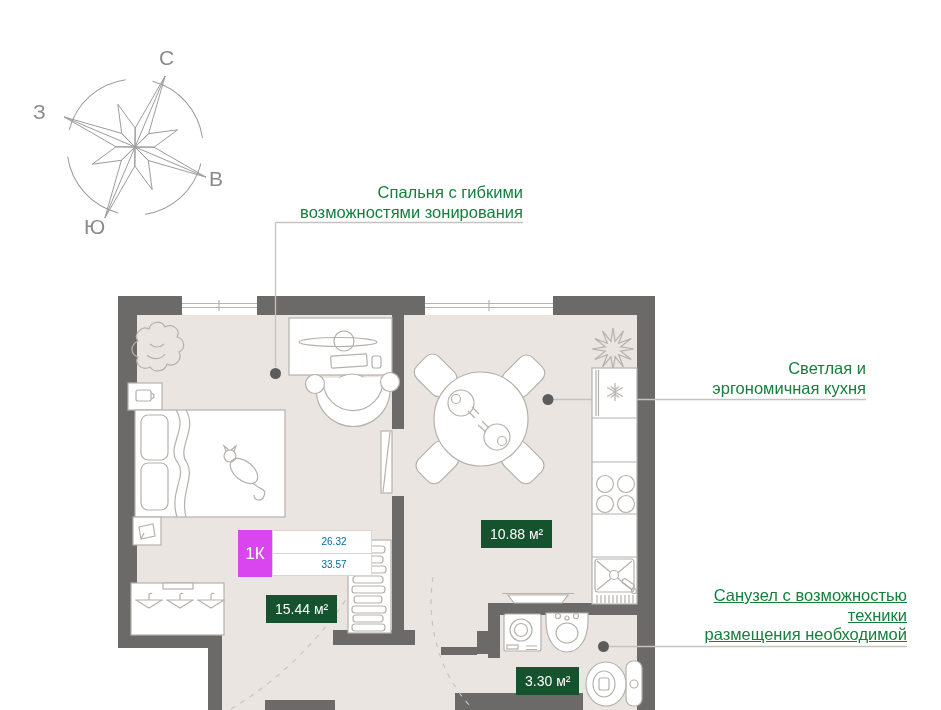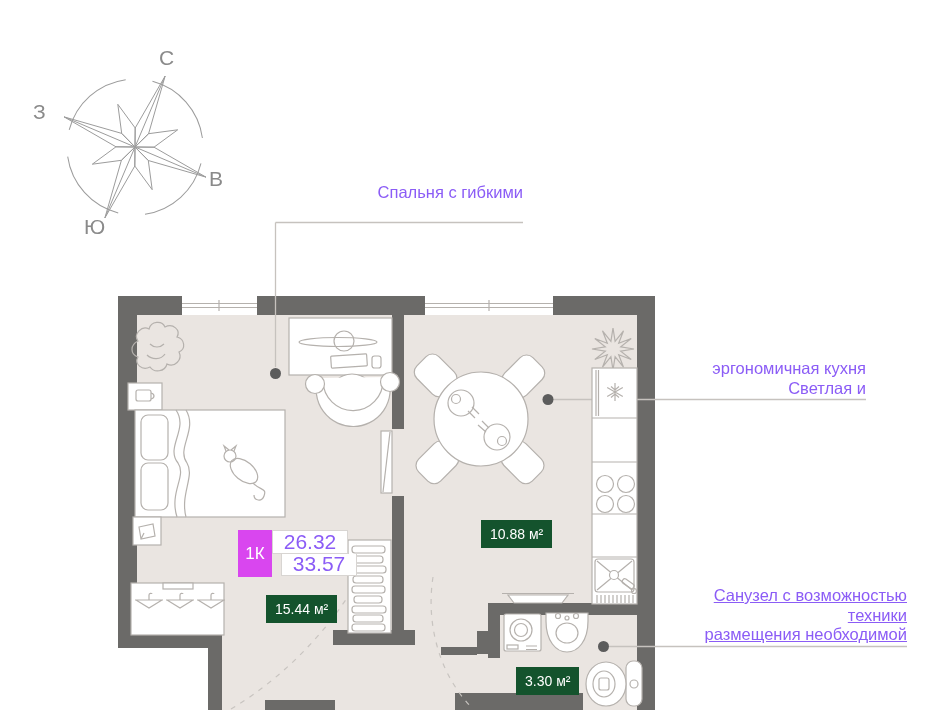--- a/index.html
+++ b/index.html
@@ -2,32 +2,32 @@
 <html><head>
 <meta charset="utf-8">
 <style>
   html,body{margin:0;padding:0;background:#ffffff;}
   #stage{position:relative;width:941px;height:710px;overflow:hidden;
          font-family:"Liberation Sans", sans-serif;background:#ffffff;}
   .wall{position:absolute;background:#6b6a68;}
   .floor{position:absolute;background:#eae5e1;}
   .outside{position:absolute;background:#ffffff;}
   .window{position:absolute;background:#ffffff;}
-  .annot{position:absolute;color:#8b5cf6;font-size:16.5px;line-height:20px;
+  .annot{position:absolute;color:#15803d;font-size:16.5px;line-height:20px;
          text-align:right;white-space:nowrap;}
   .area-label{position:absolute;background:#14532d;color:#ffffff;
               font-size:14px;line-height:14px;padding:7px 9px;white-space:nowrap;}
   .compass-label{position:absolute;color:#8a8a8a;font-size:21px;}
   #aptbox{position:absolute;left:238px;top:530px;display:flex;}
   #aptbox .type{width:34px;height:47px;background:#d946ef;color:#fff;
                 display:flex;align-items:center;justify-content:center;font-size:17px;}
   #aptbox .vals{display:flex;flex-direction:column;}
   #aptbox .cell{width:74px;height:21.5px;background:#fff;border:1px solid #d8d5d2;
-                color:#8b5cf6;font-size:21px;display:flex;align-items:center;justify-content:center;}
-  #aptbox .cell + .cell{border-top:none;margin-left:9px;}
+                color:#0369a1;font-size:10px;display:flex;align-items:center;justify-content:center;padding-left:24px;}
+  #aptbox .cell + .cell{border-top:none;}
   svg{position:absolute;left:0;top:0;}
 </style>
 </head>
 <body>
 
 <div id="stage">
 
   <div class="floor" style="left:137px;top:315px;width:500px;height:395px;"></div>
   <div class="outside" style="left:137px;top:648px;width:71px;height:62px;"></div>
 
@@ -233,24 +233,25 @@
     </g>
   </svg>
 
   <div class="compass-label" style="left:159px;top:46px;">С</div>
   <div class="compass-label" style="left:33px;top:100px;">З</div>
   <div class="compass-label" style="left:209px;top:167px;">В</div>
   <div class="compass-label" style="left:84px;top:215px;">Ю</div>
 
   <div class="annot" style="right:418px;top:182px;">
     <div>Спальня с гибкими</div>
+    <div>возможностями зонирования</div>
   </div>
   <div class="annot" style="right:75px;top:358px;">
+    <div>Светлая  и</div>
     <div>эргономичная кухня</div>
-    <div>Светлая  и</div>
   </div>
   <div class="annot" style="right:34px;top:586px;line-height:19.5px;text-decoration:underline;">
     <div>Санузел с возможностью</div>
     <div>техники</div>
     <div>размещения необходимой</div>
   </div>
 
   <div id="aptbox">
     <div class="type">1К</div>
     <div class="vals">

